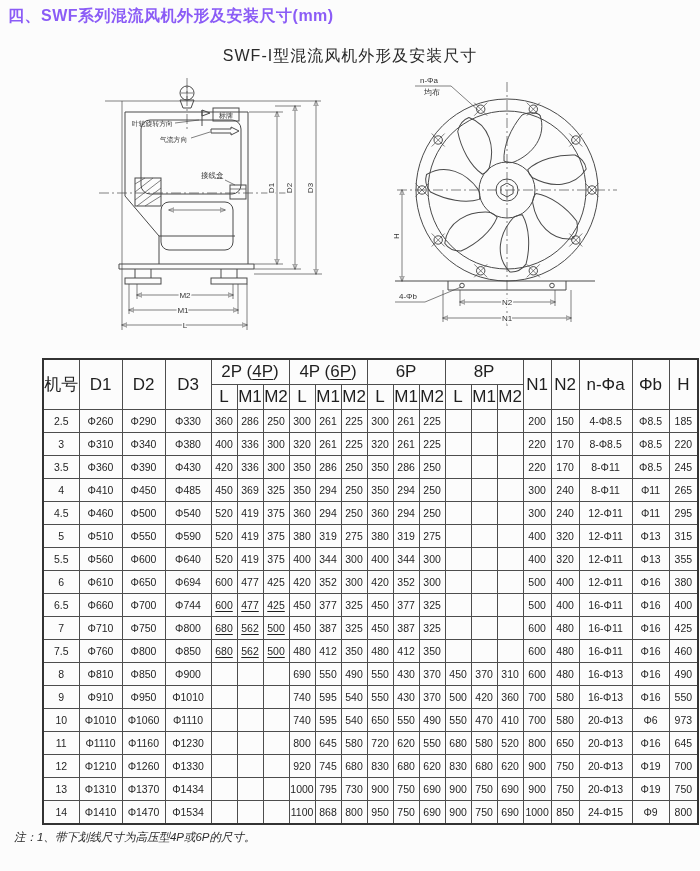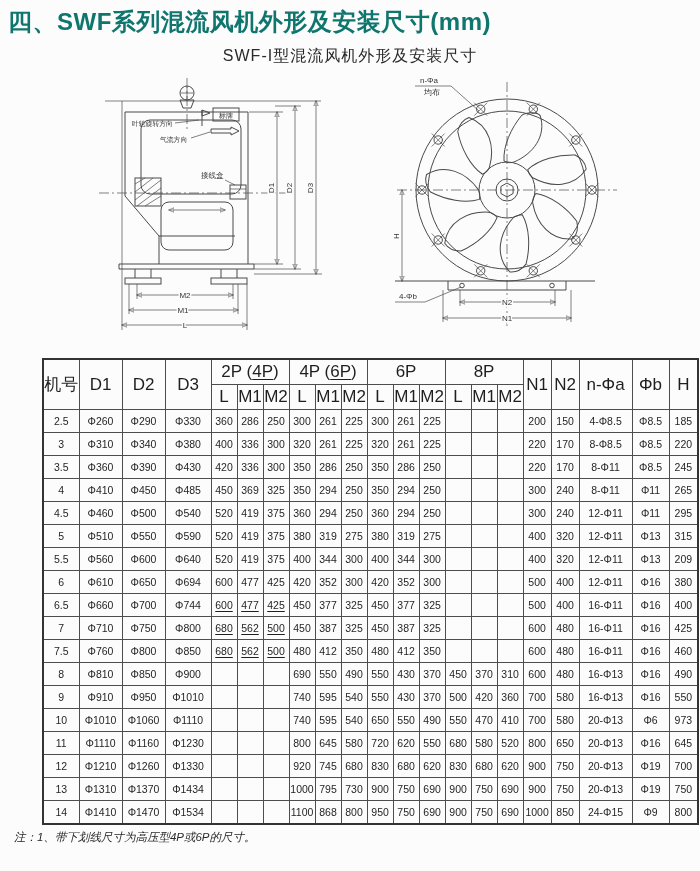--- a/index.html
+++ b/index.html
@@ -1,18 +1,18 @@
 <!DOCTYPE html>
 <html><head>
 <meta charset="utf-8">
 <style>
   html,body{margin:0;padding:0;background:#e8e8e8;}
   .page{position:relative;width:700px;height:871px;background:#fcfcfc;overflow:hidden;
         font-family:"Liberation Sans","DejaVu Sans",sans-serif;color:#222;}
-  .title{position:absolute;left:8px;top:6px;font-size:24px;font-weight:bold;letter-spacing:.5px;color:#0f766e;}
+  .title{position:absolute;left:8px;top:6px;font-size:16px;font-weight:bold;letter-spacing:.5px;color:#8b5cf6;}
   .subtitle{position:absolute;left:0;top:46px;width:700px;text-align:center;font-size:16px;letter-spacing:1px;color:#2a2a2a;}
   .tech{position:absolute;}
   .tech line,.tech path,.tech rect,.tech circle,.tech polygon,.tech ellipse{stroke:#4a4a4a;fill:none;stroke-width:1;}
   .tech .thin{stroke-width:.7;}
   .tech .cl{stroke-dasharray:10 3 2 3;stroke-width:.7;}
   .tech text{fill:#333;stroke:none;font-family:"Liberation Sans","DejaVu Sans",sans-serif;}
   .tech .dimlbl{stroke:#fcfcfc;stroke-width:3px;paint-order:stroke;fill:#333;}
   table.dim{position:absolute;left:42px;top:358px;width:655px;border-collapse:collapse;table-layout:fixed;
             font-size:10.5px;text-align:center;color:#1f1f1f;border:2px solid #333;}
   table.dim th,table.dim td{border:1px solid #4d4d4d;padding:0;height:22px;font-weight:normal;
@@ -429,21 +429,21 @@
           <td>400</td>
           <td>344</td>
           <td>300</td>
           <td></td>
           <td></td>
           <td></td>
           <td>400</td>
           <td>320</td>
           <td>12-Φ11</td>
           <td>Φ13</td>
-          <td>209</td>
+          <td>355</td>
         </tr>
         <tr>
           <td>6</td>
           <td>Φ610</td>
           <td>Φ650</td>
           <td>Φ694</td>
           <td>600</td>
           <td>477</td>
           <td>425</td>
           <td>420</td>

